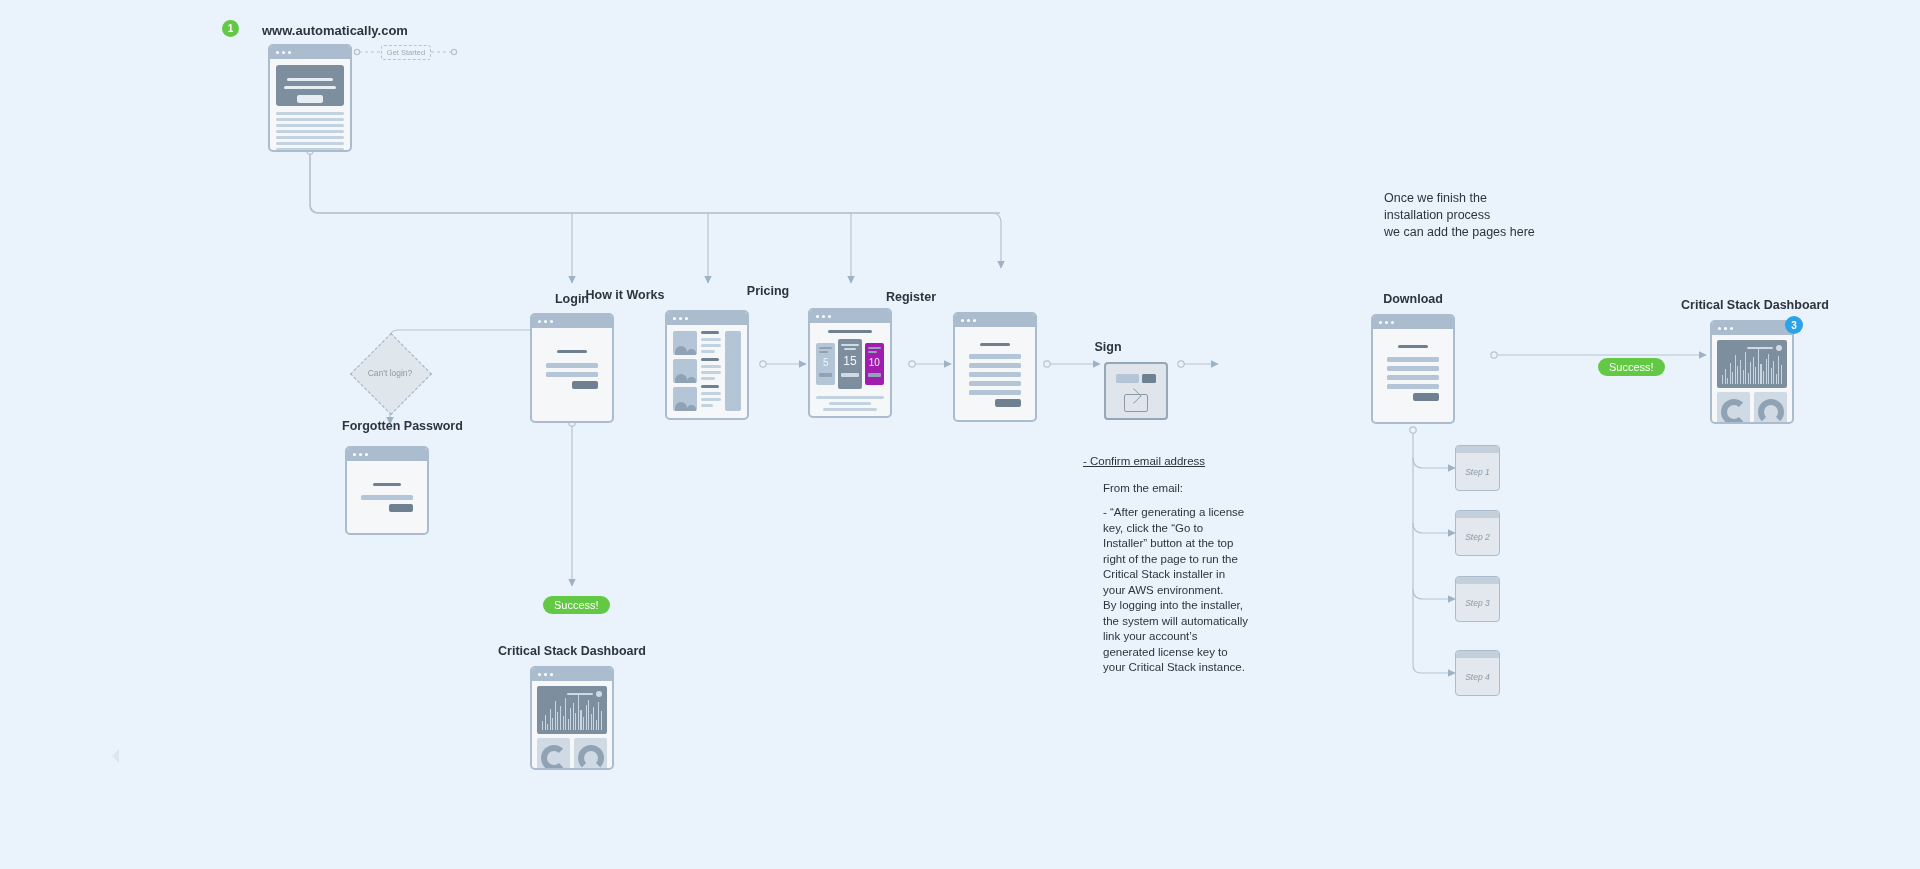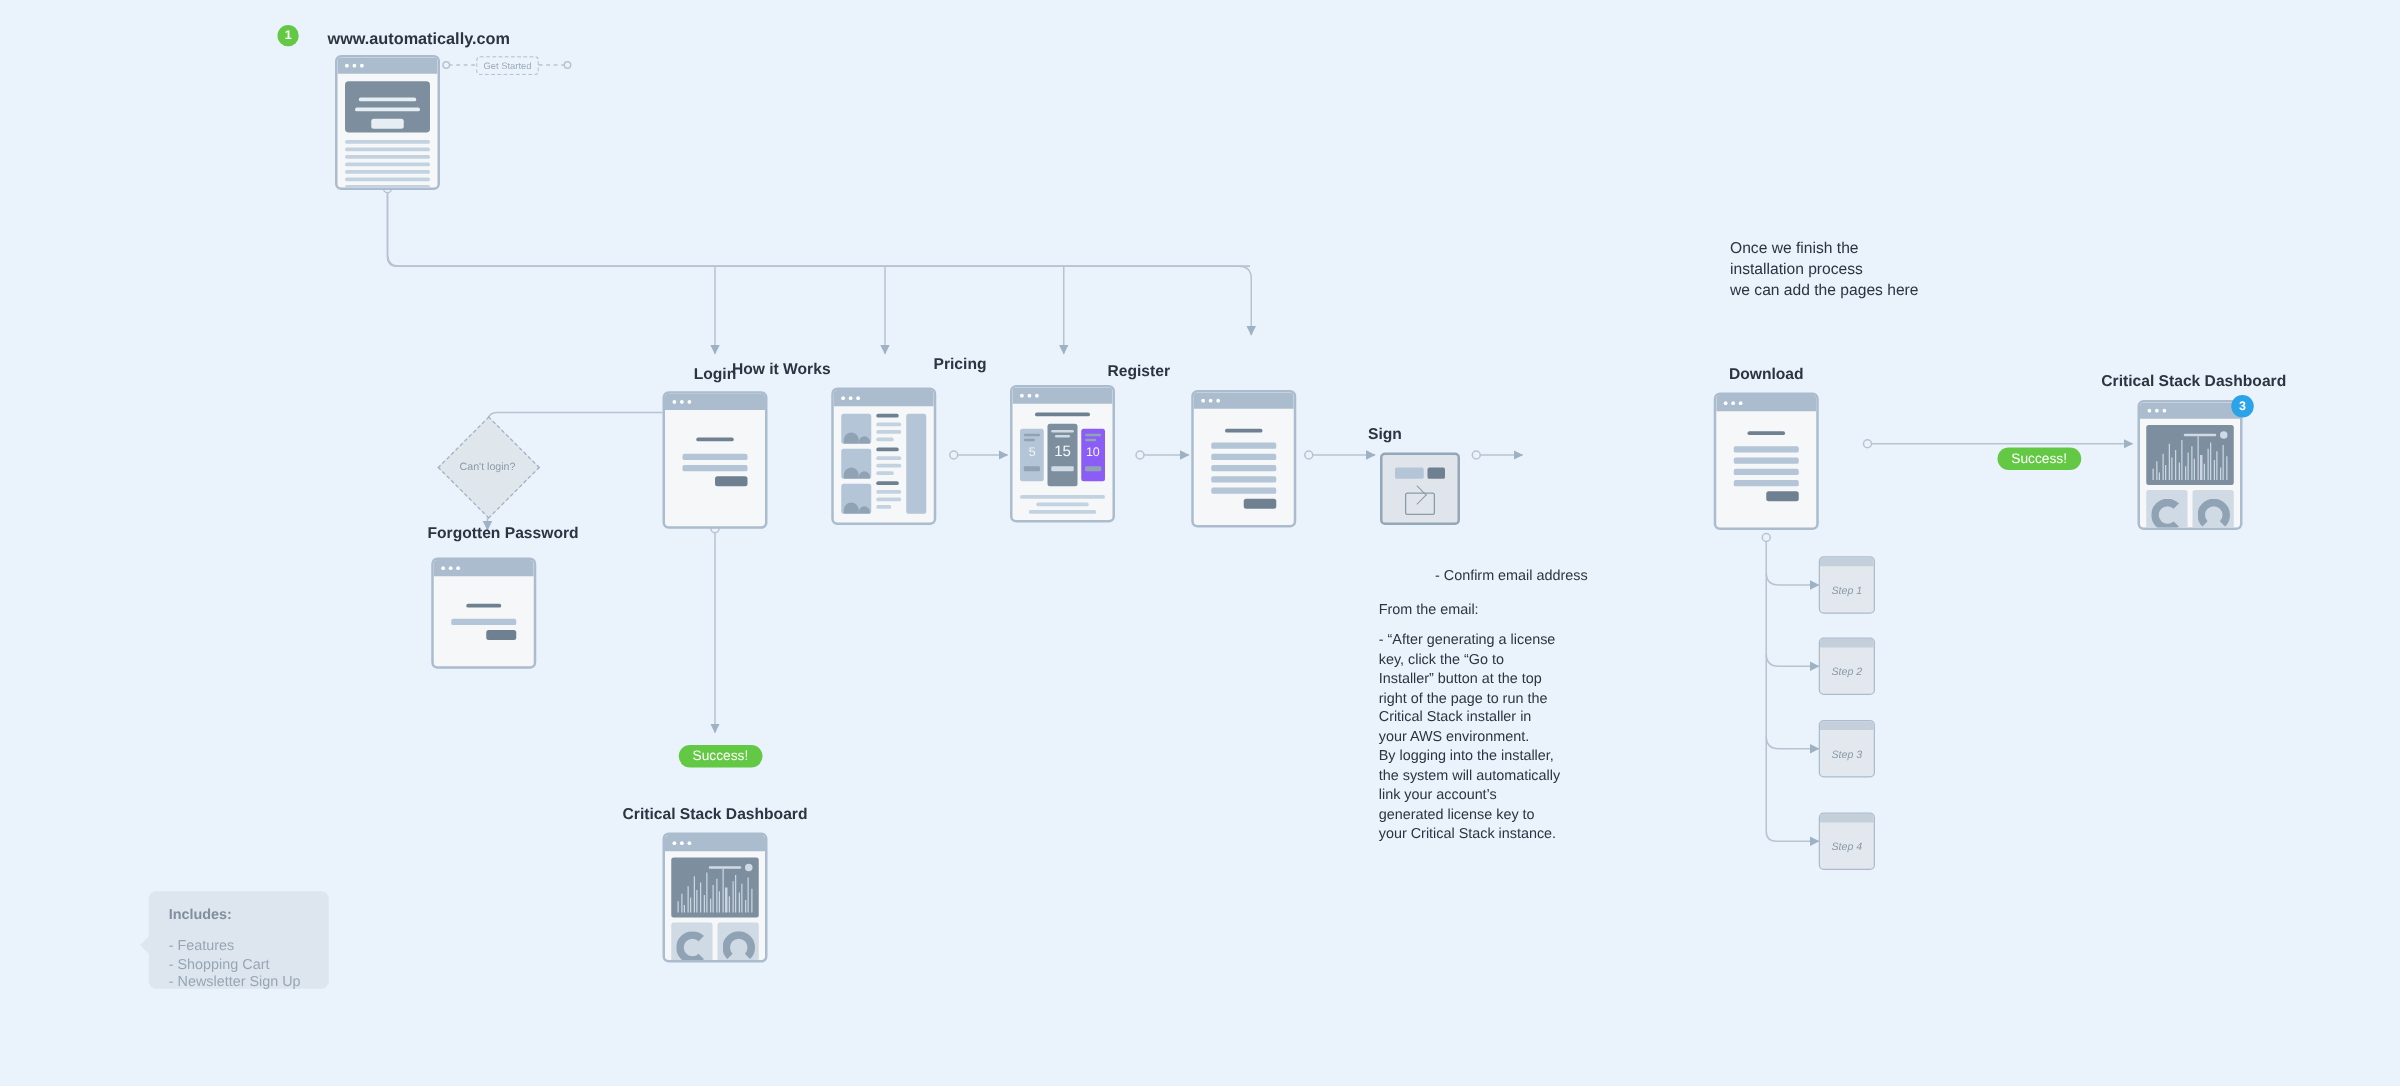--- a/index.html
+++ b/index.html
@@ -355,21 +355,21 @@
           <div style="background:#8fa3b4;height:2px;width:70%;border-radius:1px;"></div>
           <div style="color:#f0f4f8;font-size:10px;text-align:center;margin-top:4px;">5</div>
           <div style="background:#8fa3b4;height:4px;border-radius:1px;margin-top:5px;"></div>
         </div>
         <div style="width:24px;height:50px;background:#7d8e9e;border-radius:2px;padding:5px 3px;box-sizing:border-box;">
           <div style="background:#cfdae4;height:2px;border-radius:1px;margin-bottom:2px;"></div>
           <div style="background:#cfdae4;height:2px;width:70%;margin:0 auto;border-radius:1px;"></div>
           <div style="color:#f4f8fb;font-size:12px;text-align:center;margin-top:4px;">15</div>
           <div style="background:#cfdae4;height:4px;border-radius:1px;margin-top:5px;"></div>
         </div>
-        <div style="width:20px;height:42px;background:#8b5cf6;border-radius:2px;padding:4px 3px;box-sizing:border-box;">
+        <div style="width:20px;height:42px;background:#a21caf;border-radius:2px;padding:4px 3px;box-sizing:border-box;">
           <div style="background:#8fa3b4;height:2px;border-radius:1px;margin-bottom:2px;"></div>
           <div style="background:#8fa3b4;height:2px;width:70%;border-radius:1px;"></div>
           <div style="color:#f0f4f8;font-size:10px;text-align:center;margin-top:4px;">10</div>
           <div style="background:#8fa3b4;height:4px;border-radius:1px;margin-top:5px;"></div>
         </div>
       </div>
       <div style="margin-top:7px;">
         <div class="line-thin" style="width:100%;"></div>
         <div class="line-thin" style="width:62%;margin:3px auto;"></div>
         <div class="line-thin" style="width:80%;margin:0 auto;"></div>
@@ -456,21 +456,21 @@
 
         </div>
         <div class="donut-box" style="flex:1;padding-bottom:5px;">
           <div class="donut" style="border-right-color:#8fa3b4;border-bottom-color:#cfdae4;"></div>
 
         </div>
       </div>
     </div>
   </div>
 
-  <div class="annot small" style="left:1148px;top:454px;width:180px;">- Confirm email address</div>
+  <div class="annot small" style="left:1083px;top:454px;width:180px;text-decoration:underline;">- Confirm email address</div>
   <div class="annot small" style="left:1103px;top:481px;width:180px;">From the email:</div>
   <div class="annot" style="left:1384px;top:190px;width:230px;">Once we finish the
 installation process
 we can add the pages here</div>
 
   <div class="annot small" style="left:1103px;top:505px;width:146px;">- “After generating a license key, click the “Go to Installer” button at the top right of the page to run the Critical Stack installer in your AWS environment.
 By logging into the installer, the system will automatically link your account’s generated license key to your Critical Stack instance.</div>
 
   <div class="node-label" style="left:1333px;top:292px;width:160px;">Download</div>
   <div class="win" style="left:1371px;top:314px;width:84px;height:110px;">
@@ -559,21 +559,15 @@
           <div class="donut" style="border-right-color:#8fa3b4;border-bottom-color:#cfdae4;"></div>
 
         </div>
       </div>
     </div>
   </div>
   <div class="badge-round" style="left:1785px;top:316px;width:18px;height:18px;background:#2aa3e8;">
     <span>3</span>
   </div>
 
-  <div class="tooltip" style="left:119px;top:713px;width:144px;height:78px;">
-    <div class="tooltip-title">Includes:</div>
-    <div class="tooltip-item">- Features</div>
-    <div class="tooltip-item">- Shopping Cart</div>
-    <div class="tooltip-item">- Newsletter Sign Up</div>
-  </div>
   <div class="tooltip-arrow" style="left:112px;top:749px;"></div>
 
 </div>
 
 </body></html>

